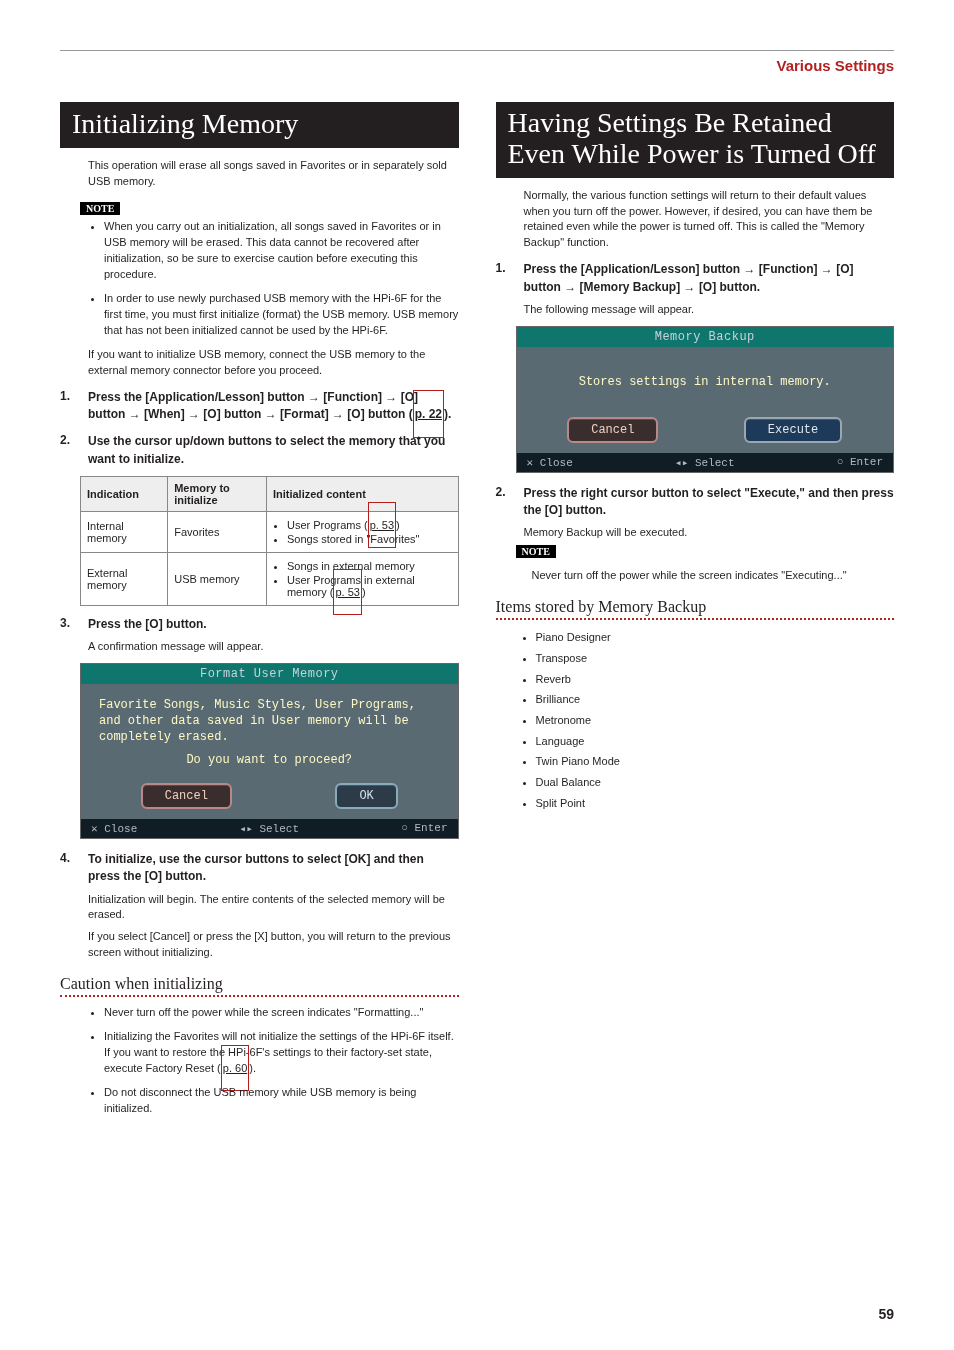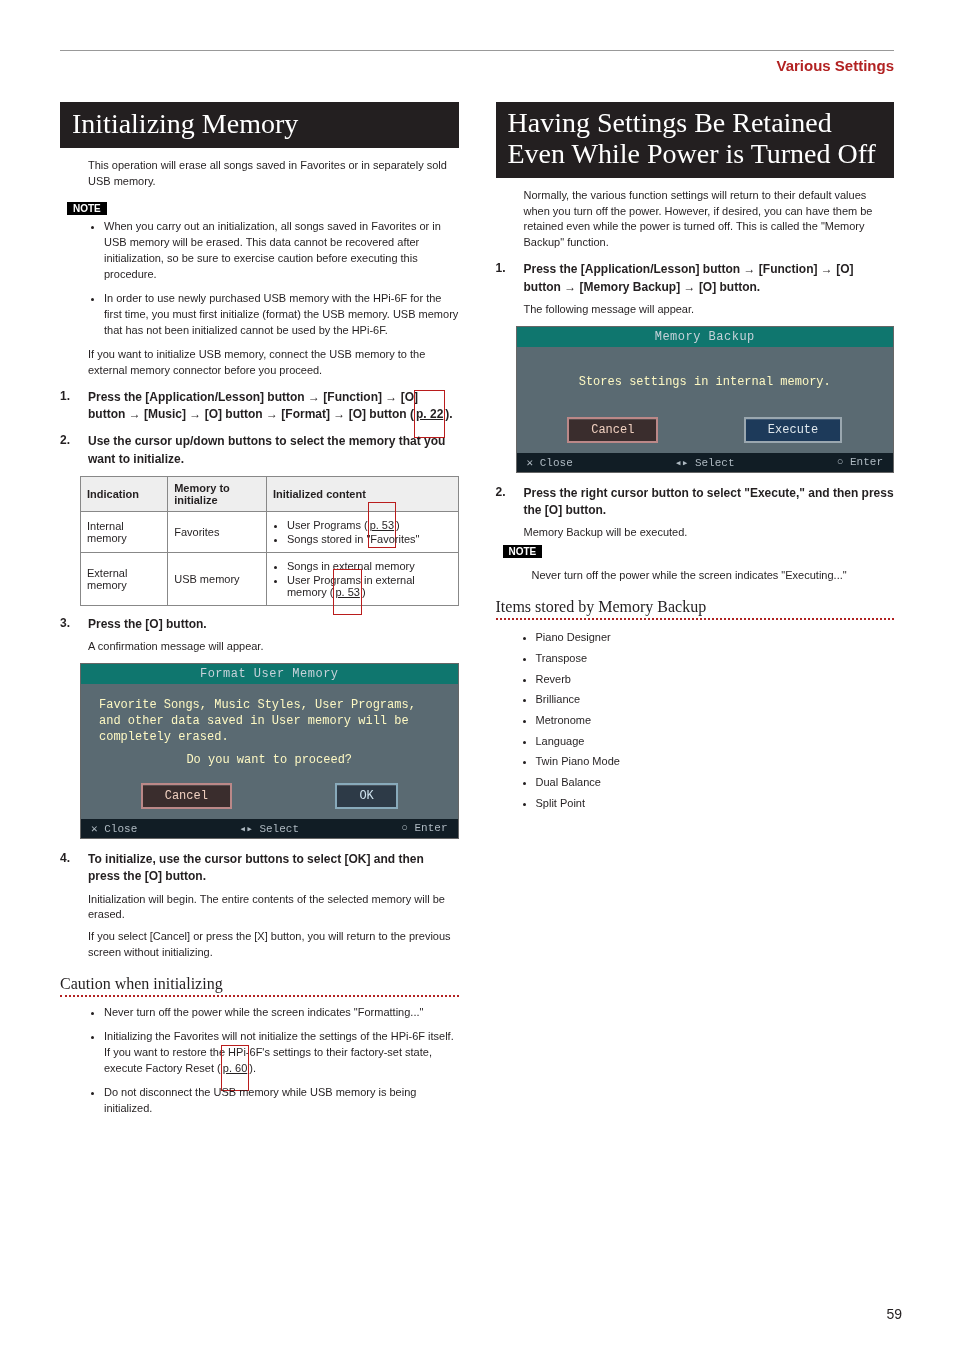--- a/index.html
+++ b/index.html
@@ -51,23 +51,24 @@
     line-height: 1.45;
     margin: 0 0 8px 28px;
   }
   .note-label {
     display: inline-block;
     background: #000;
     color: #fff;
     font-weight: bold;
     font-size: 10px;
     padding: 1px 6px;
-    margin-left: 7px;
+    margin-left: 20px;
     margin-top: 4px;
     margin-bottom: 4px;
+    font-family: Liberation Serif, serif;
   }
   ul.note-list {
     list-style: disc;
     margin-left: 44px;
     font-size: 11px;
     line-height: 1.45;
   }
   ul.note-list li { margin-bottom: 8px; }
   .step {
     display: flex;
@@ -141,21 +142,21 @@
   .lcd-body p { margin-bottom: 8px; line-height: 1.3; color: #0b1a22; text-shadow: 0 1px 0 rgba(255,255,255,0.2); }
   .lcd-body.light p { color:#fef9c3; text-shadow:none; }
   .lcd-btns {
     display: flex;
     justify-content: space-around;
     margin-top: 14px;
     gap: 20px;
   }
   .lcd-btn {
     border: 2px solid #9aa7af;
-    border-radius: 0;
+    border-radius: 6px;
     padding: 4px 22px;
     background: #2d3d47;
     color: #dfe7ec;
     font-size: 12px;
     box-shadow: inset 0 1px 0 rgba(255,255,255,0.15);
   }
   .lcd-btn.cancel { border-color: #b88; color: #f0d0c0; background:#3a2d2d;}
   .lcd-btn.ok { border-color: #8ab; color:#d0e4ef; background:#2d3a47;}
   .lcd-btn.execute { background:#1d3a5a; }
   .lcd-footer {
@@ -183,22 +184,22 @@
   ul.plain {
     list-style: disc;
     margin-left: 40px;
     font-size: 11px;
     line-height: 1.7;
   }
   ul.plain li { margin-bottom: 2px; }
   .page-num {
     position: absolute;
     bottom: 28px;
-    right: 52px;
-    font-weight: normal;
+    right: 60px;
+    font-weight: bold;
     font-size: 14px;
   }
 </style>
 </head>
 <body>
 
 <div class="page">
   <div class="top-line"></div>
   <div class="page-header">Various Settings</div>
 
@@ -214,21 +215,21 @@
         <li>In order to use newly purchased USB memory with the HPi-6F for the first time, you must first initialize (format) the USB memory. USB memory that has not been initialized cannot be used by the HPi-6F.</li>
       </ul>
       <p class="body-p">If you want to initialize USB memory, connect the USB memory to the external memory connector before you proceed.</p>
 
       <div class="step">
         <div class="step-num">1.</div>
         <div class="step-body">
           <span>Press the [Application/Lesson] button </span><span class="arrow">→</span>
           <span> [Function] </span><span class="arrow">→</span>
           <span> [O] button </span><span class="arrow">→</span>
-          <span> [Music] </span><span class="arrow">→</span>
+          <span> [When] </span><span class="arrow">→</span>
           <span> [O] button </span><span class="arrow">→</span>
           <span> [Format] </span><span class="arrow">→</span>
           <span> [O] button (</span><span class="plink">p. 22</span><span>).</span>
         </div>
       </div>
 
       <div class="step">
         <div class="step-num">2.</div>
         <div class="step-body">Use the cursor up/down buttons to select the memory that you want to initialize.</div>
       </div>

